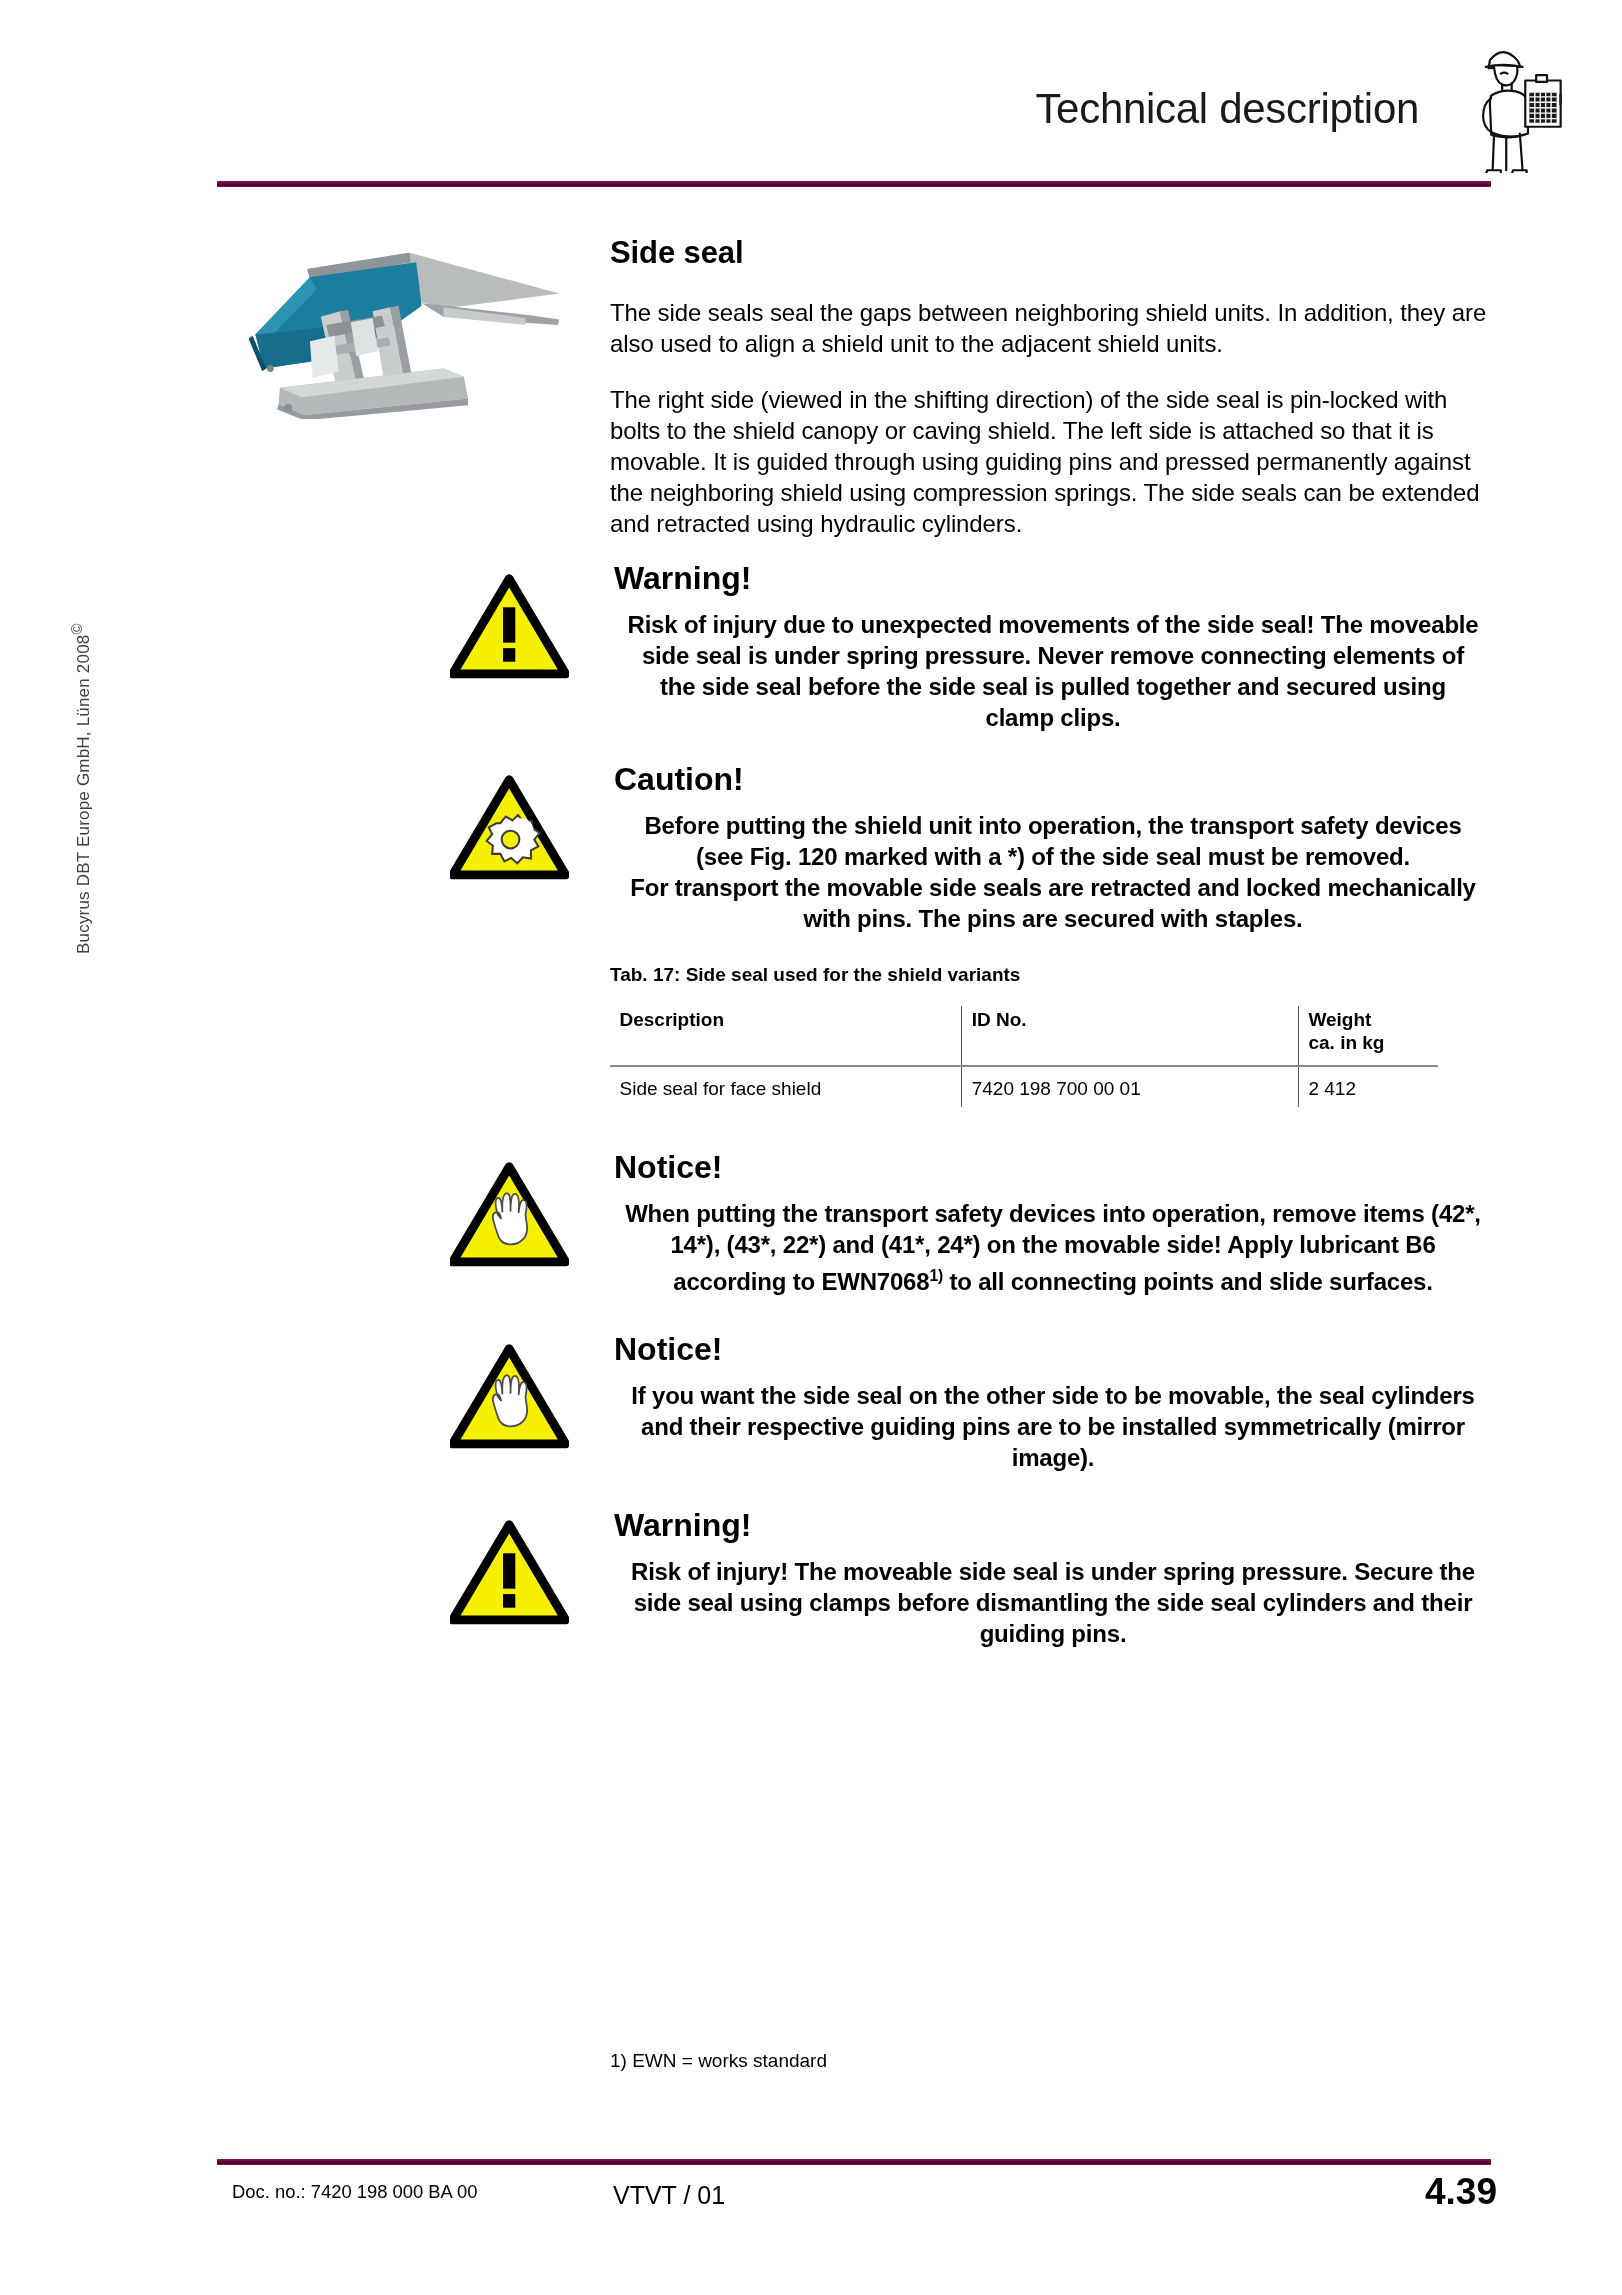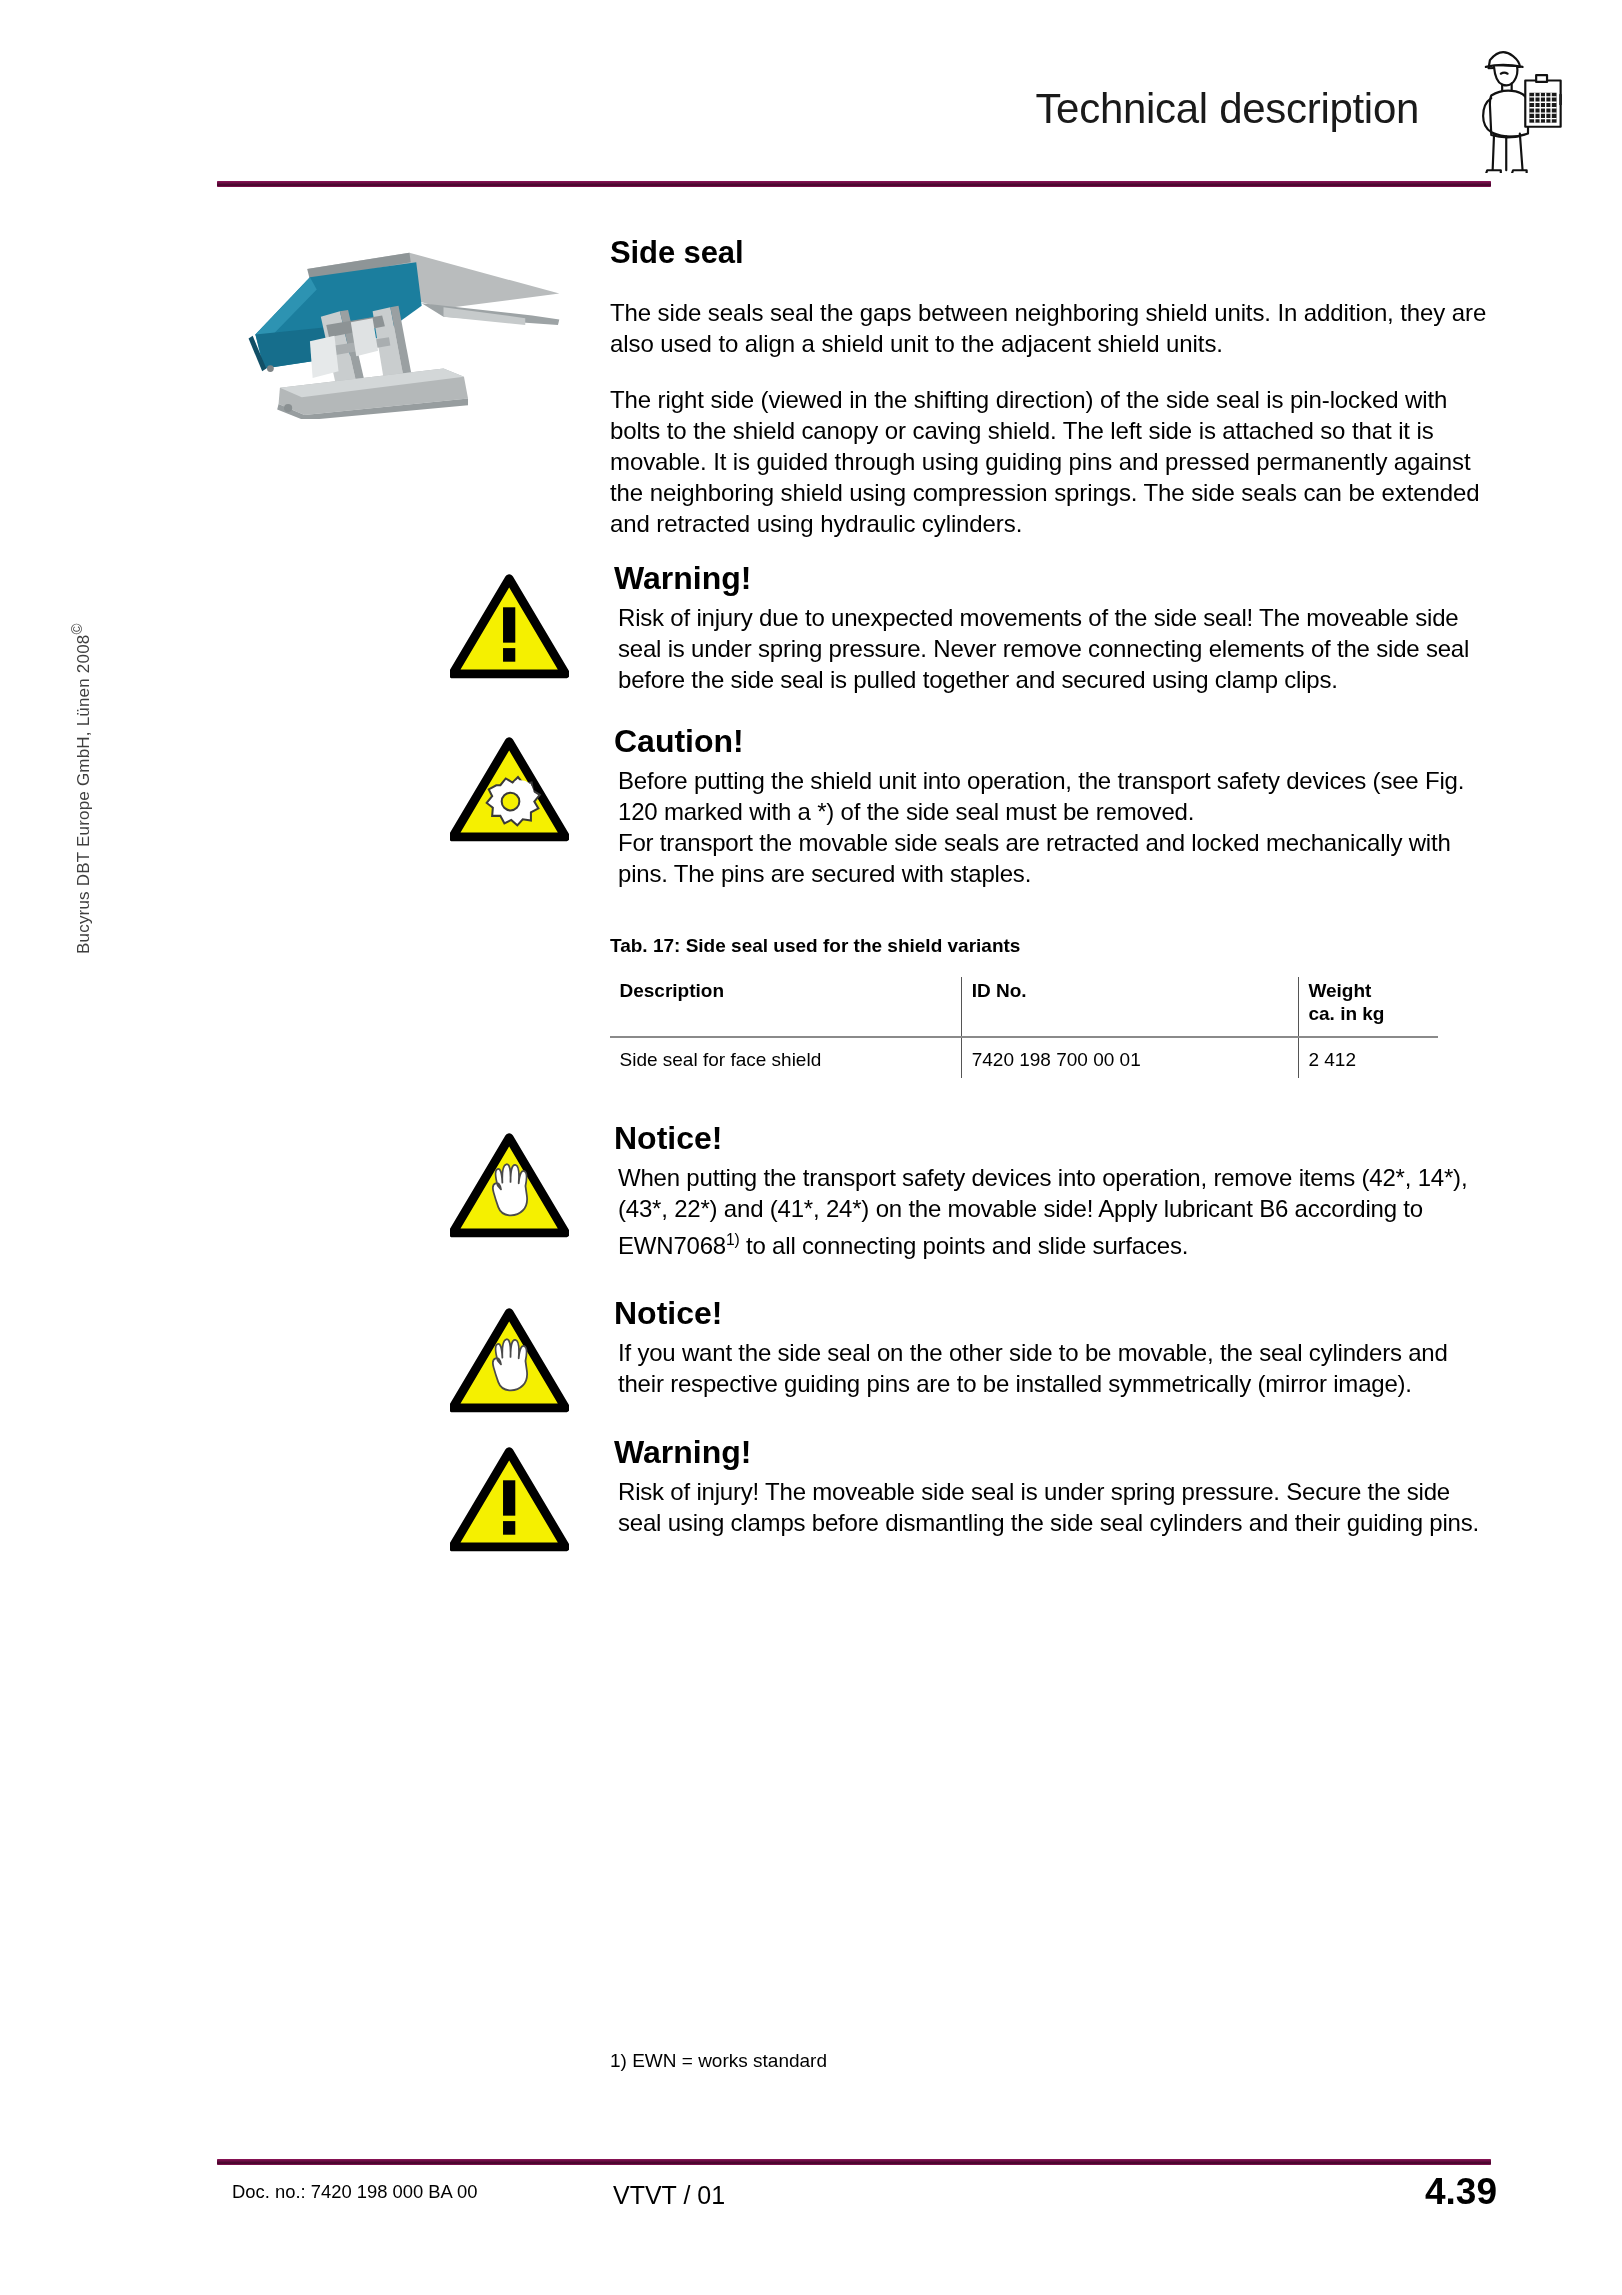--- a/index.html
+++ b/index.html
@@ -119,24 +119,25 @@
     height: 106px;
   }
   .notice-heading {
     font-size: 32px;
     font-weight: bold;
     line-height: 31px;
     margin: 4px;
   }
   .notice-text {
     font-size: 24px;
-    font-weight: normal;
+    font-weight: bold;
     line-height: 31px;
-    margin: 8px;
+    margin: 15px;
     letter-spacing: -0.2px;
+    text-align: center;
   }
   .notice-text sup {
     font-size: 15.7px;
     vertical-align: super;
   }
 
   
   .table-caption {
     font-size: 19px;
     font-weight: bold;
@@ -317,21 +318,21 @@
             <circle cx="89" cy="96" r="13" fill="#f5f000"></circle>
           </g>
           <path d="M96 70 q18 -4 22 10 q4 14 -10 18" fill="none" stroke="#ffffff" stroke-width="9"></path>
         </svg>
       </div>
       <p class="notice-heading">Caution!</p>
       <p class="notice-text" style="white-space:pre-line;">Before putting the shield unit into operation, the transport safety devices (see Fig. 120 marked with a *) of the side seal must be removed.
 For transport the movable side seals are retracted and locked mechanically with pins. The pins are secured with staples.</p>
     </div>
 
-    <div style="margin-top:46px;">
+    <div style="margin-top:30px;">
       <div class="table-caption">Tab. 17: Side seal used for the shield variants</div>
       <table class="data-table">
         <thead>
           <tr>
             <th class="col-desc">Description</th>
             <th class="col-id">ID No.</th>
             <th class="col-wt">
               <span>Weight</span>
               <span class="wt-sub">ca. in kg</span>
             </th>

